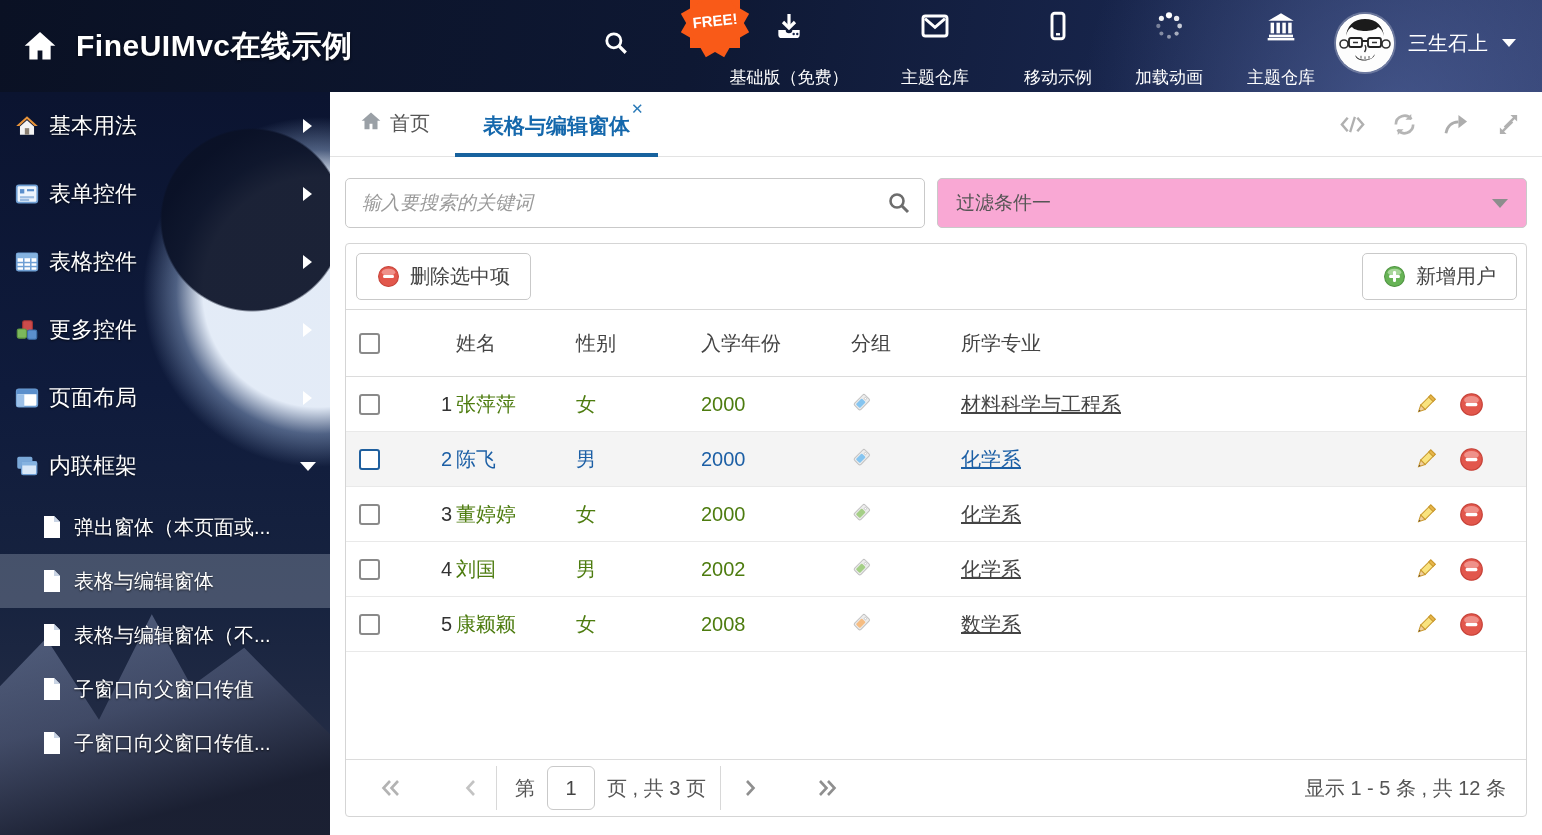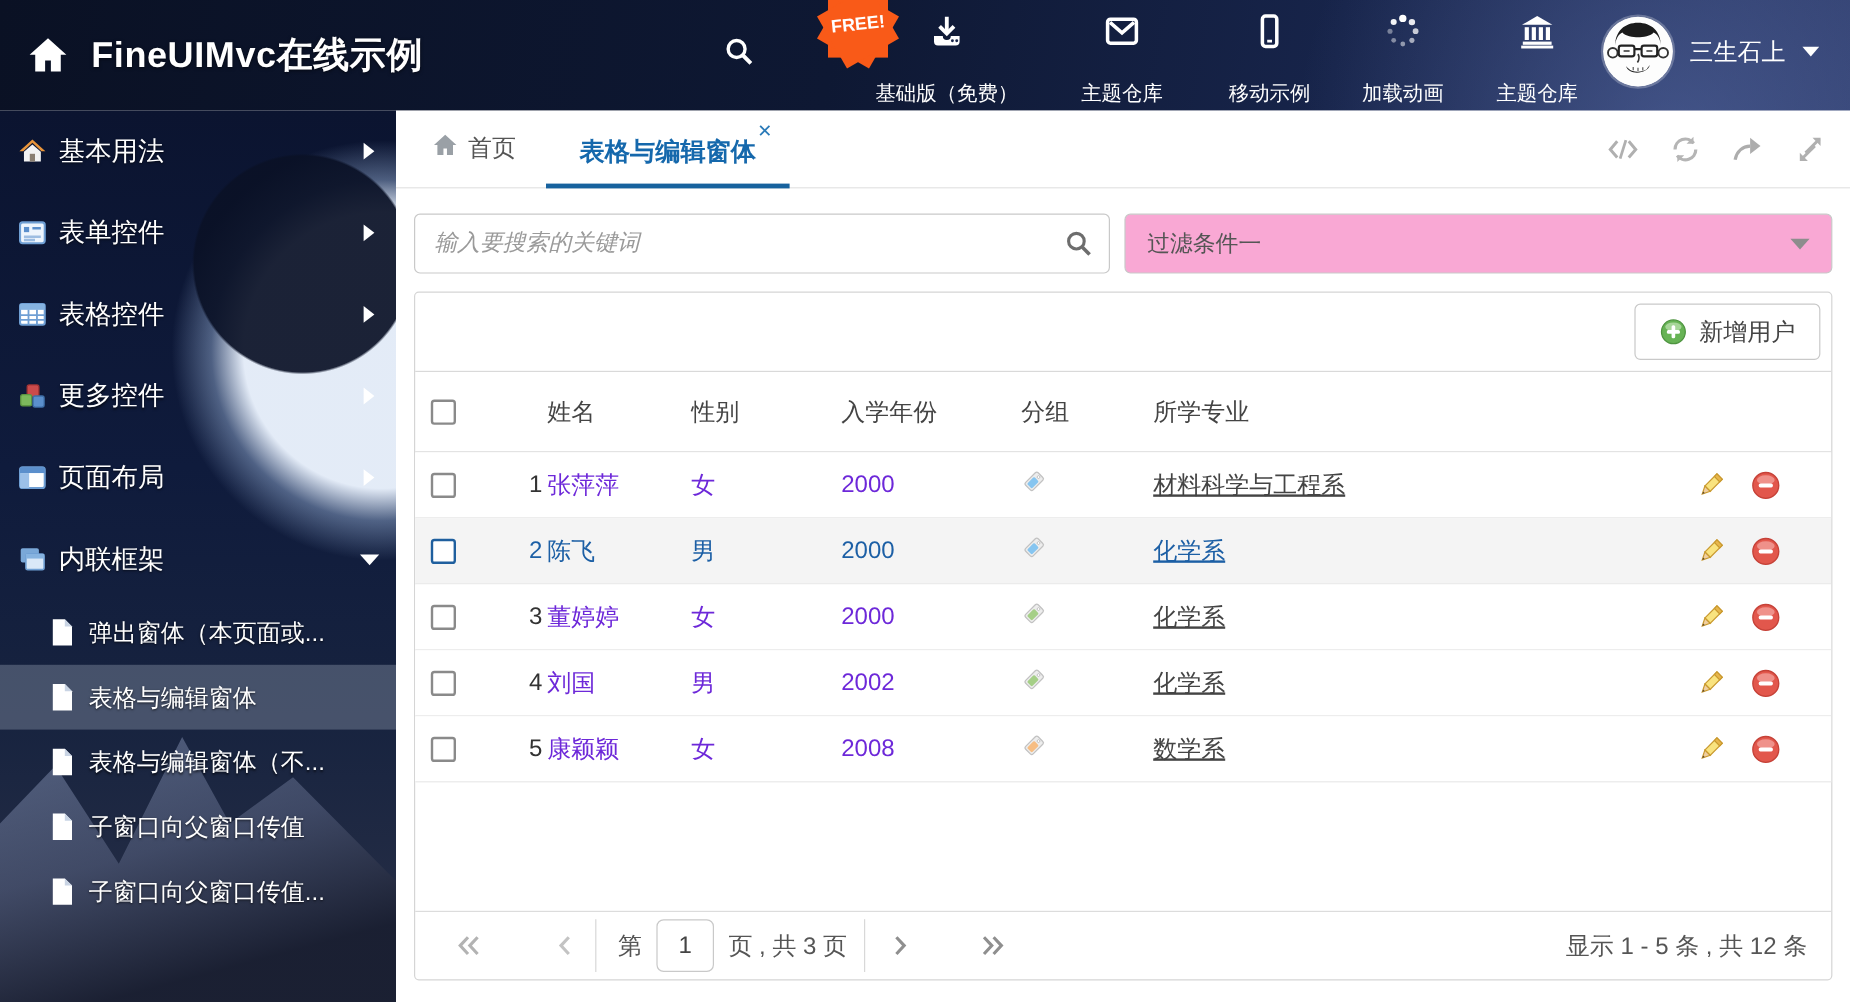--- a/index.html
+++ b/index.html
@@ -93,21 +93,21 @@
   .btn svg { width:23px; height:23px; }
   .btn-del { left:10px; } .btn-add { right:9px; }
 
   .tbl { position:absolute; left:0; top:66px; width:100%; }
   .tbl-row { display:grid; grid-template-columns:50px 60px 120px 125px 150px 110px 1fr 150px; align-items:center; }
   .tbl-head { height:67px; border-bottom:1px solid #dcdcdc; }
   .tbl-head .hc { font-size:20px; color:#444; }
   .tbl-body-row { height:55px; border-bottom:1px solid #e9e9e9; background:#fff; }
   .tbl-body-row.selected { background:#f4f4f4; }
   .cell-num { text-align:right; font-size:20px; color:#333; padding-right:4px; }
-  .cell-txt { font-size:20px; color:#6d28d9; }
+  .cell-txt { font-size:20px; color:#4d7c0f; }
   .tbl-body-row.selected .cell-num, .tbl-body-row.selected .cell-txt, .tbl-body-row.selected .major-link { color:#1c5fa5; }
   .cb { width:21px; height:21px; border:2px solid #8a8a8a; border-radius:3px; background:#fff; margin-left:13px; cursor:pointer; }
   .tbl-body-row.selected .cb { border-color:#1f5f9e; }
   .major-link { font-size:20px; color:#444; text-decoration:underline; cursor:pointer; }
   .cell-actions { display:flex; justify-content:flex-end; align-items:center; gap:21px; padding-right:42px; }
   .cell-actions svg { width:25px; height:25px; cursor:pointer; }
   .tag-ic { width:21px; height:21px; }
   .tag-blue .tag-fill { fill:#86c5f0; }
   .tag-green .tag-fill { fill:#a5cf87; }
   .tag-orange .tag-fill { fill:#f6bd83; }
@@ -380,20 +380,28 @@
       </div>
       <div class="dd-filter">
         <span class="dd-val">过滤条件一</span>
         <span class="caret-down-g"></span>
       </div>
     </div>
 
     <div class="grid-panel">
 
       <div class="gp-toolbar">
+        <div class="btn btn-del">
+          <svg viewBox="0 0 22 22">
+              <circle cx="11" cy="11" r="9.5" fill="#e2574c" stroke="#c64238"></circle>
+              <ellipse cx="11" cy="7" rx="6.5" ry="3.4" fill="#f2a09a" opacity=".8"></ellipse>
+              <rect x="5.8" y="9.6" width="10.4" height="2.9" rx="1.2" fill="#fff"></rect>
+            </svg>
+          <span>删除选中项</span>
+        </div>
         <div class="btn btn-add">
           <svg viewBox="0 0 22 22">
               <circle cx="11" cy="11" r="9.5" fill="#67b355" stroke="#4e9440"></circle>
               <ellipse cx="11" cy="7" rx="6.5" ry="3.4" fill="#b3dca6" opacity=".85"></ellipse>
               <rect x="5.8" y="9.6" width="10.4" height="2.9" rx="1.2" fill="#fff"></rect>
               <rect x="9.55" y="5.8" width="2.9" height="10.4" rx="1.2" fill="#fff"></rect>
             </svg>
           <span>新增用户</span>
         </div>
       </div>

